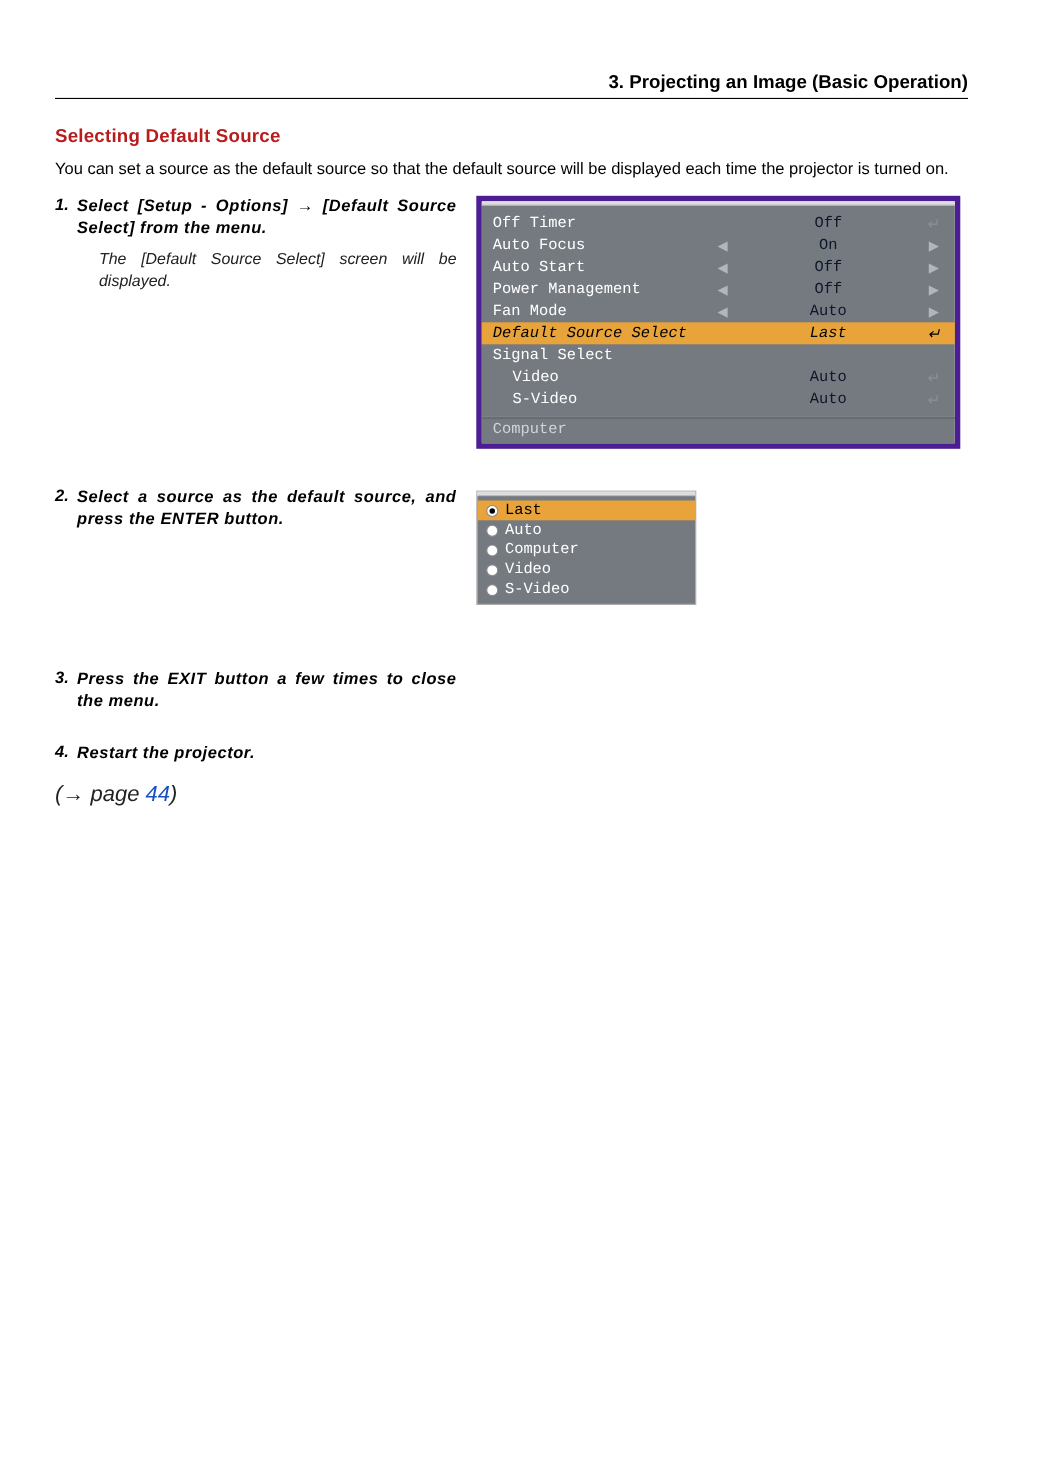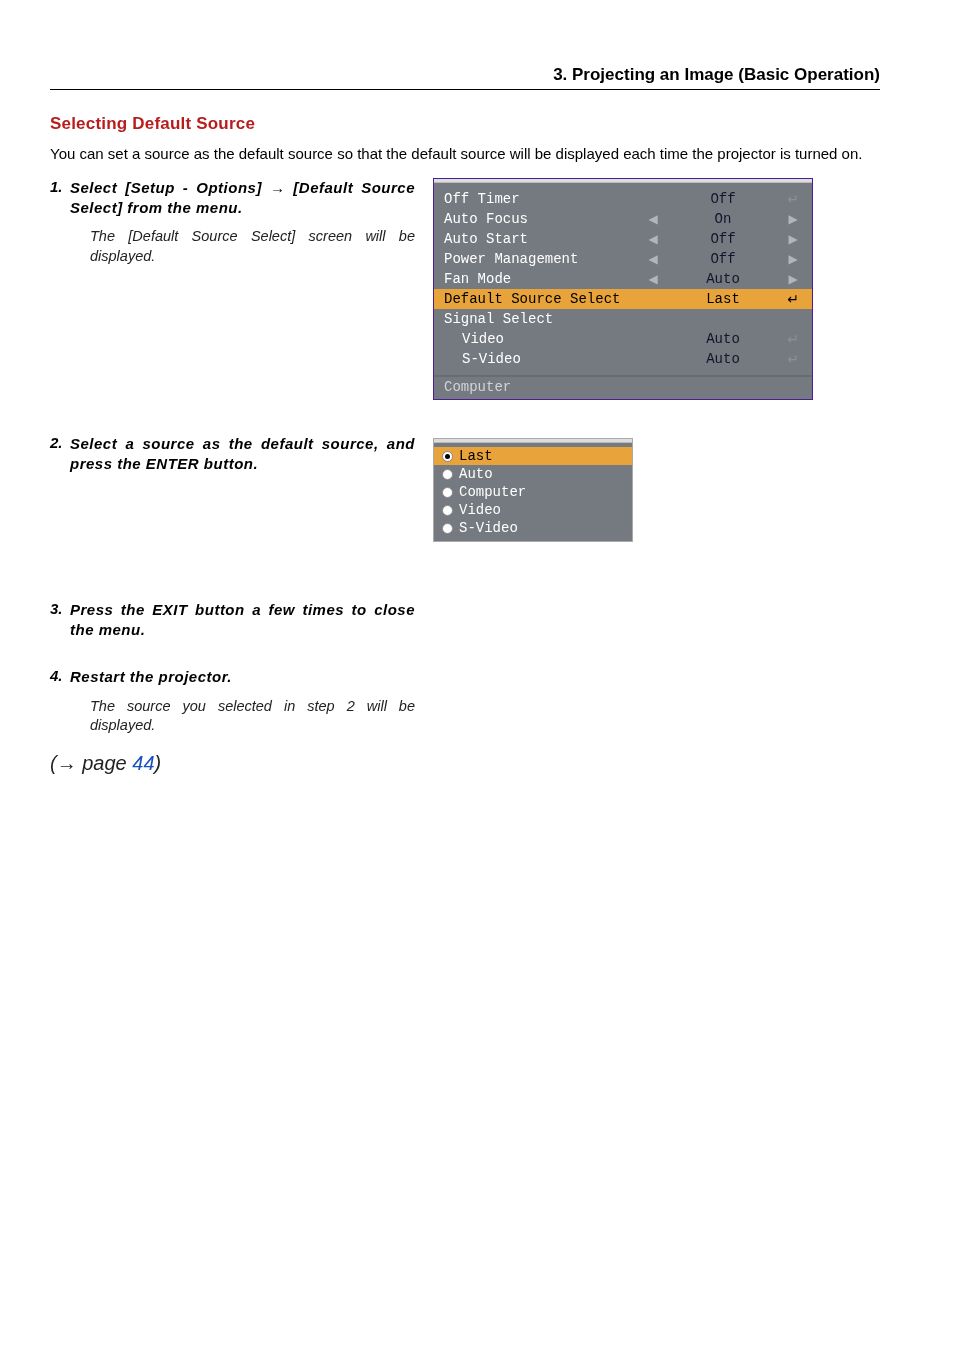--- a/index.html
+++ b/index.html
@@ -15,28 +15,28 @@
   .step-wrap { margin-bottom: 10px; }
   .step-num { display: table-cell; font-weight: bold; font-style: italic; font-size: 15px; width: 20px; vertical-align: top; padding-right: 4px; }
   .step-body { display: table-cell; font-weight: bold; font-style: italic; font-size: 15px; text-align: justify; line-height: 1.3; letter-spacing: 0.5px; }
   .step-body .arrow { font-weight: normal; font-style: normal; }
   .step-note { font-style: italic; font-size: 14.5px; margin-left: 40px; margin-top: 6px; text-align: justify; line-height: 1.35; color: #222; }
   .page-ref { font-style: italic; font-size: 20px; margin-top: 16px; color: #222; }
   .page-ref .num { color: #1a4fc4; }
   .page-num { position: absolute; bottom: 50px; left: 0; right: 0; text-align: center; font-weight: bold; font-size: 20px; }
 
   
-  .osd-menu { width: 380px; border: 1px solid #4c1d95; background: #fff; font-family: "Courier New", monospace; font-size: 14px; line-height: 1; }
+  .osd-menu { width: 440px; border: 5px solid #4c1d95; background: #fff; font-family: "Courier New", monospace; font-size: 14px; line-height: 1; }
   .osd-tabbar { height: 4px; background: #ddd; border-bottom: 1px solid #bbb; }
   .osd-body { background: #747a80; color: #fff; padding: 6px 0 6px 0; }
   .osd-row { display: flex; align-items: center; height: 20px; padding: 0 10px; }
   .osd-row .label { flex: 0 0 200px; white-space: pre; }
   .osd-row .left-arrow, .osd-row .right-arrow, .osd-row .enter-icon { width: 18px; text-align: center; color: #b0b6bc; }
   .osd-row .value { flex: 1; text-align: center; color: #0f172a; }
-  .osd-row.highlight { background: #e8a33a; color: #000; }
+  .osd-row.highlight { background: #e8a33a; color: #000; font-style: italic; }
   .osd-row.highlight .value { color: #000; }
   .osd-row.highlight .enter-icon { color: #000; }
   .osd-row .enter-icon.dim { color: #8a9096; }
   .osd-row .sub { padding-left: 18px; }
   .osd-footer { background: #747a80; color: #d0d4d8; padding: 4px 10px 6px 10px; border-top: 2px solid #666e74; height: 24px; display:flex; align-items:center;}
 
   
   .osd-popup { width: 200px; border: 1px solid #aaa; font-family: "Courier New", monospace; font-size: 14px; background: #fff; margin-top: 4px; }
   .osd-popup-tab { height: 4px; background: #ddd; border-bottom: 1px solid #bbb; }
   .osd-popup-body { background: #747a80; color: #fff; padding: 4px 0; }
@@ -188,20 +188,19 @@
     </div>
   </div>
 
   <div class="block-gap3"></div>
 
   <div class="left-col" style="width:365px;">
     <div class="step-wrap" style="display:table;">
       <span class="step-num">4.</span>
       <span class="step-body">Restart the projector.</span>
     </div>
-    <div class="step-note">The source you selected in step 2 will be displayed.</div>
   </div>
 
   <div class="page-ref">
     <span>(→ page </span><span class="num">44</span><span>)</span>
   </div>
 
 </div>
 
 </body></html>

